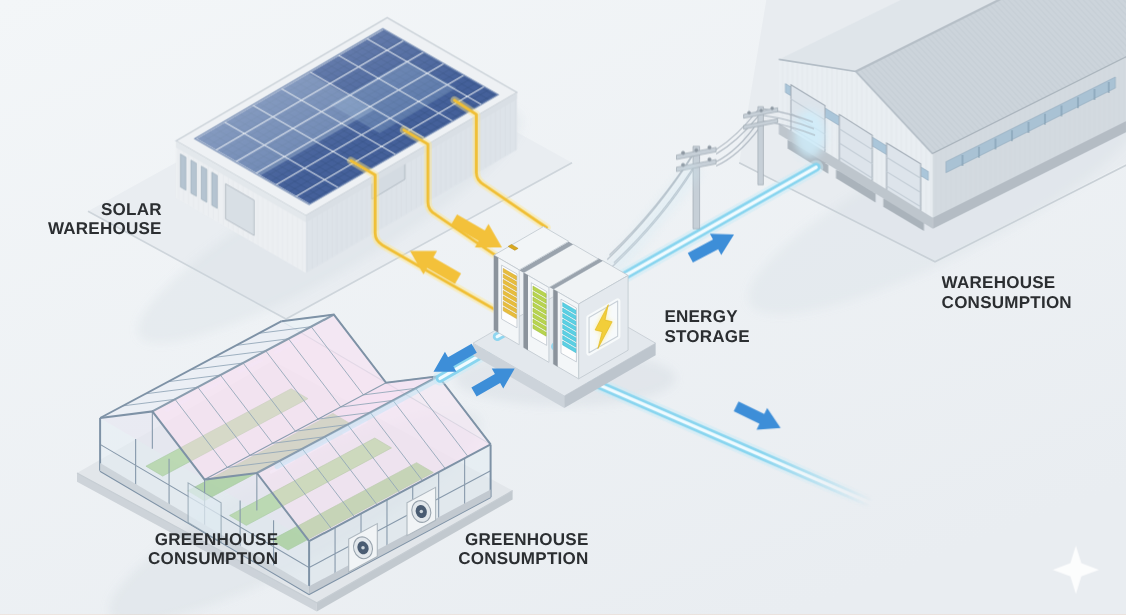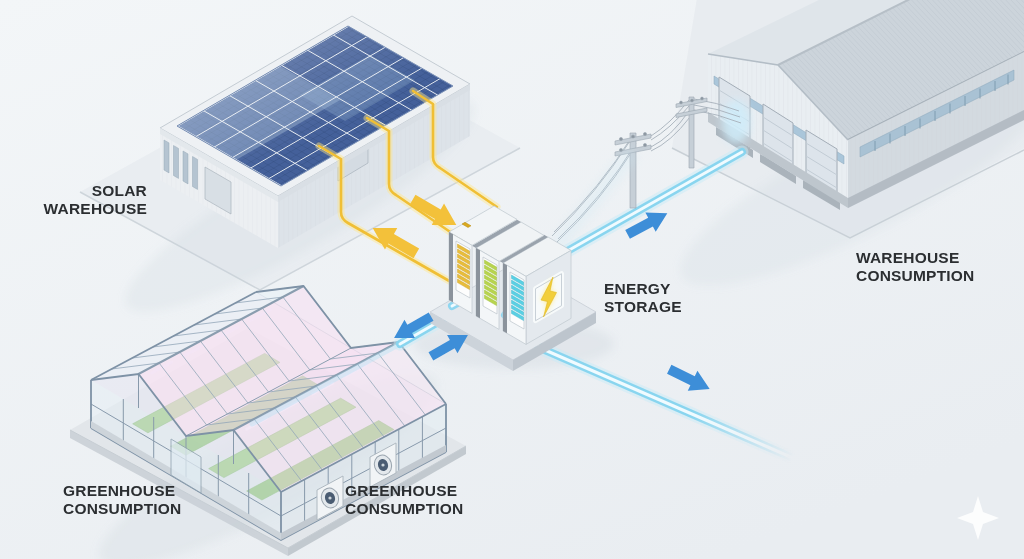--- a/index.html
+++ b/index.html
@@ -2,21 +2,21 @@
 <html><head>
 <meta charset="utf-8">
 <style>
   html,body{margin:0;padding:0;}
   body{background:#e9edf1;font-family:"Liberation Sans",sans-serif;}
   .stage{position:relative;width:1024px;height:559px;overflow:hidden;background:#f97316;}
   .stage svg{position:absolute;left:0;top:0;}
   .lbl{position:absolute;font-weight:bold;font-size:15.5px;line-height:1.13;color:#2b2e31;letter-spacing:.2px;white-space:nowrap;}
   .lbl div{white-space:nowrap;}
   .lbl.right{text-align:right;}
-  .lbl.center{text-align:left;}
+  .lbl.center{text-align:right;}
 </style>
 </head>
 <body>
 
 <div class="stage">
 <svg width="1024" height="559" viewBox="0 0 1024 559">
   <defs>
     <linearGradient id="bgGrad" x1="0" y1="0" x2="0.7" y2="1">
       <stop offset="0" stop-color="#f3f6f8"></stop>
           <stop offset="1" stop-color="#e9edf1"></stop>

